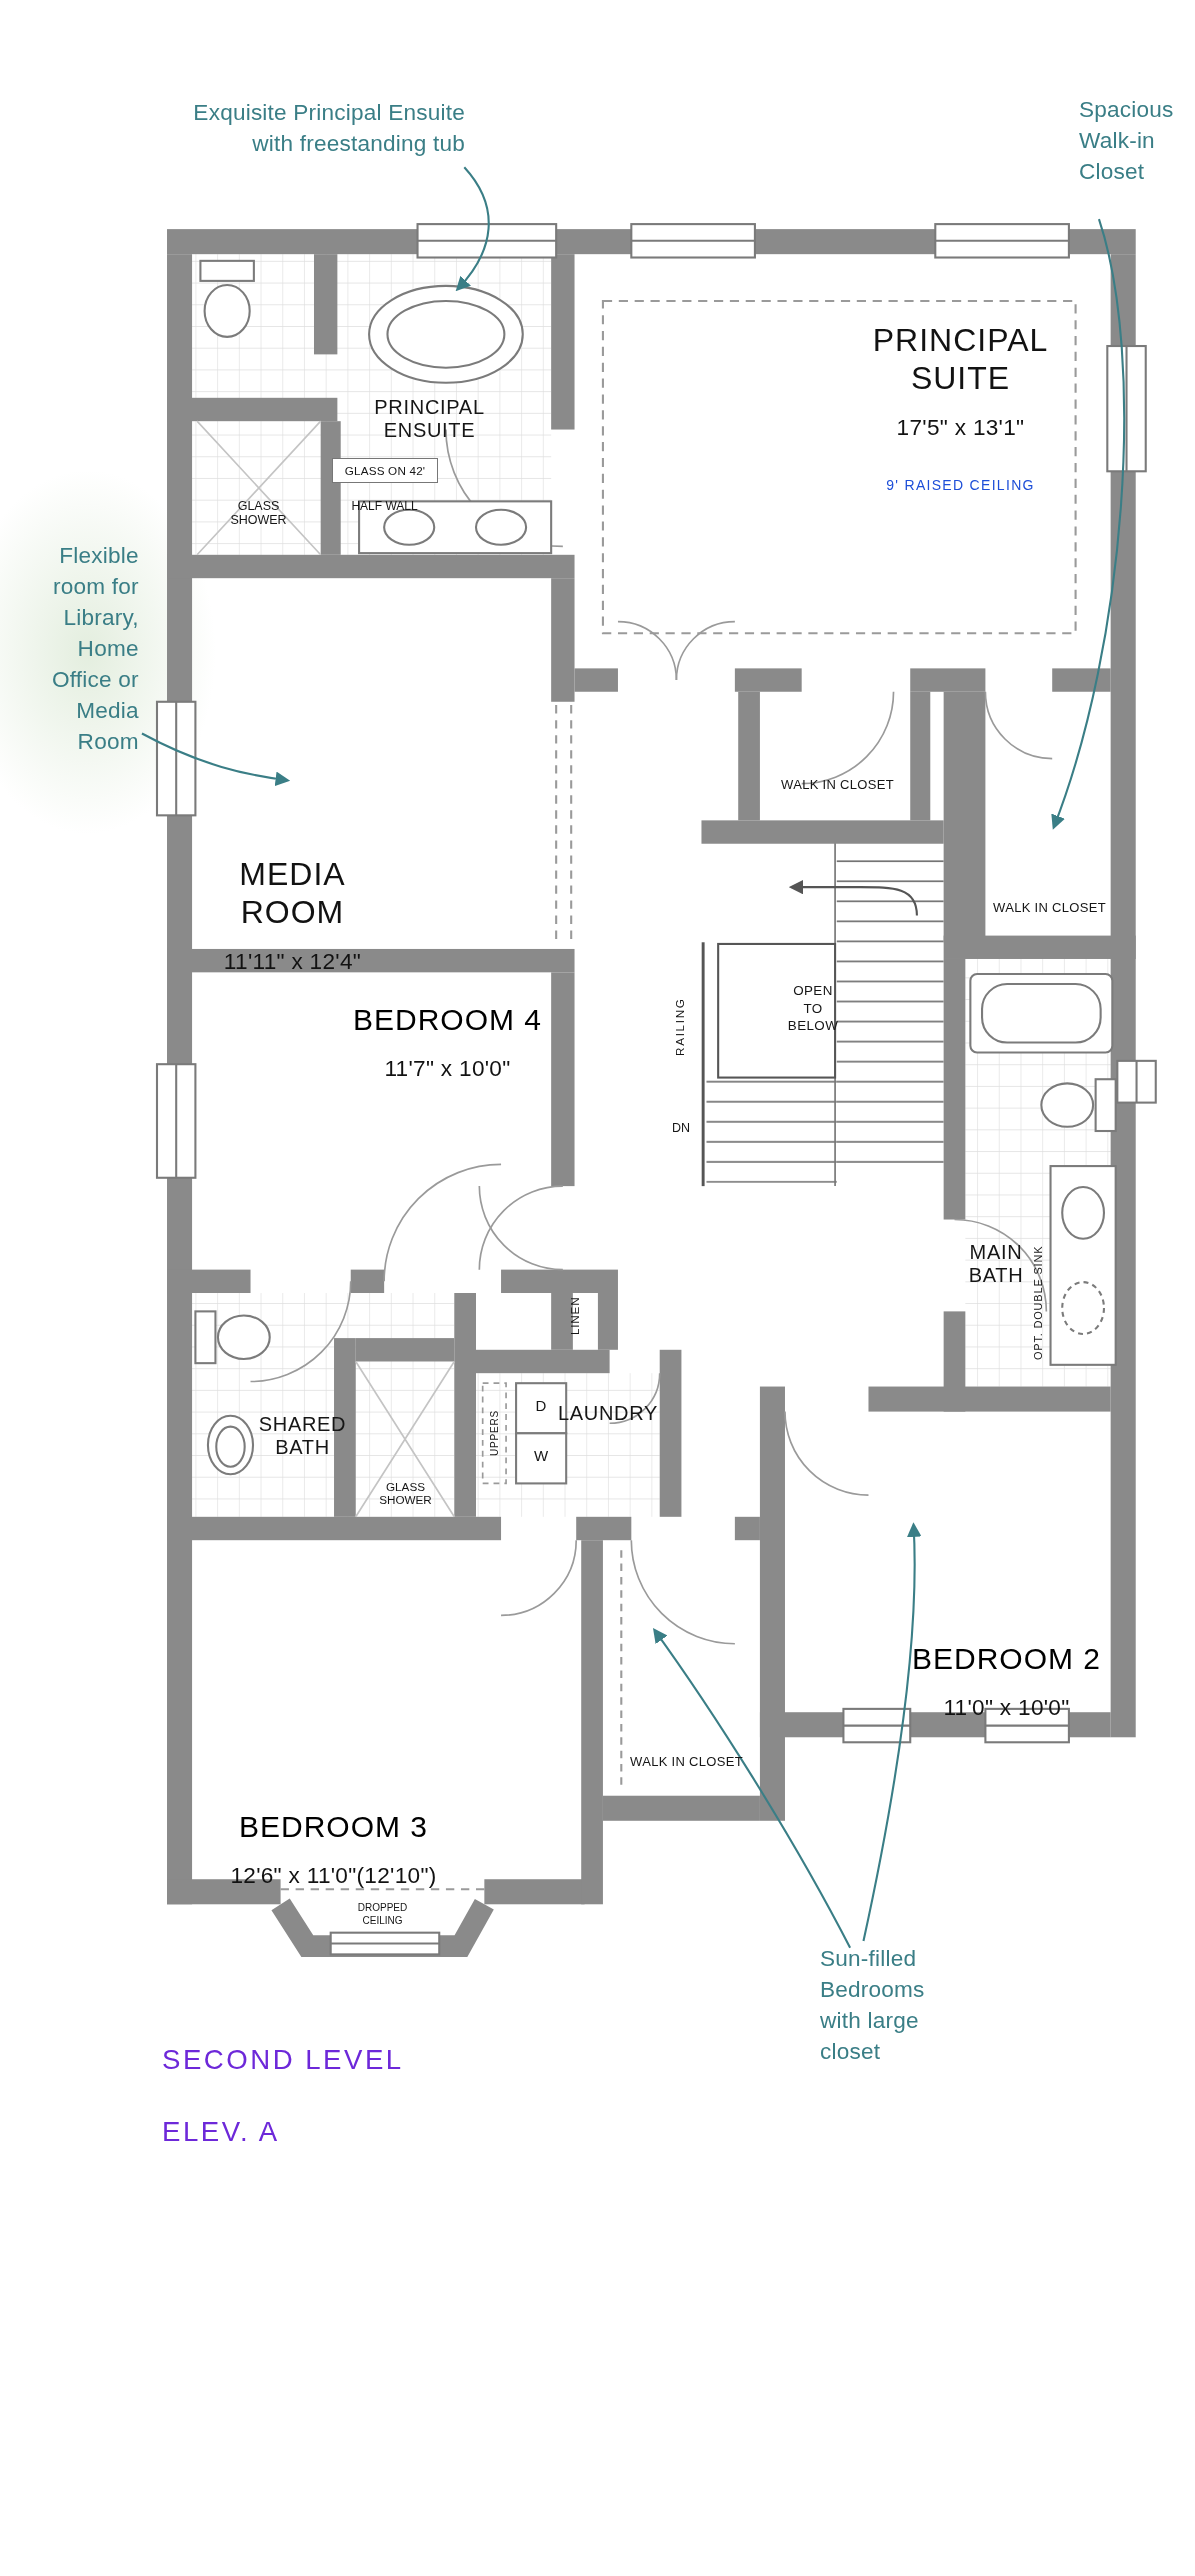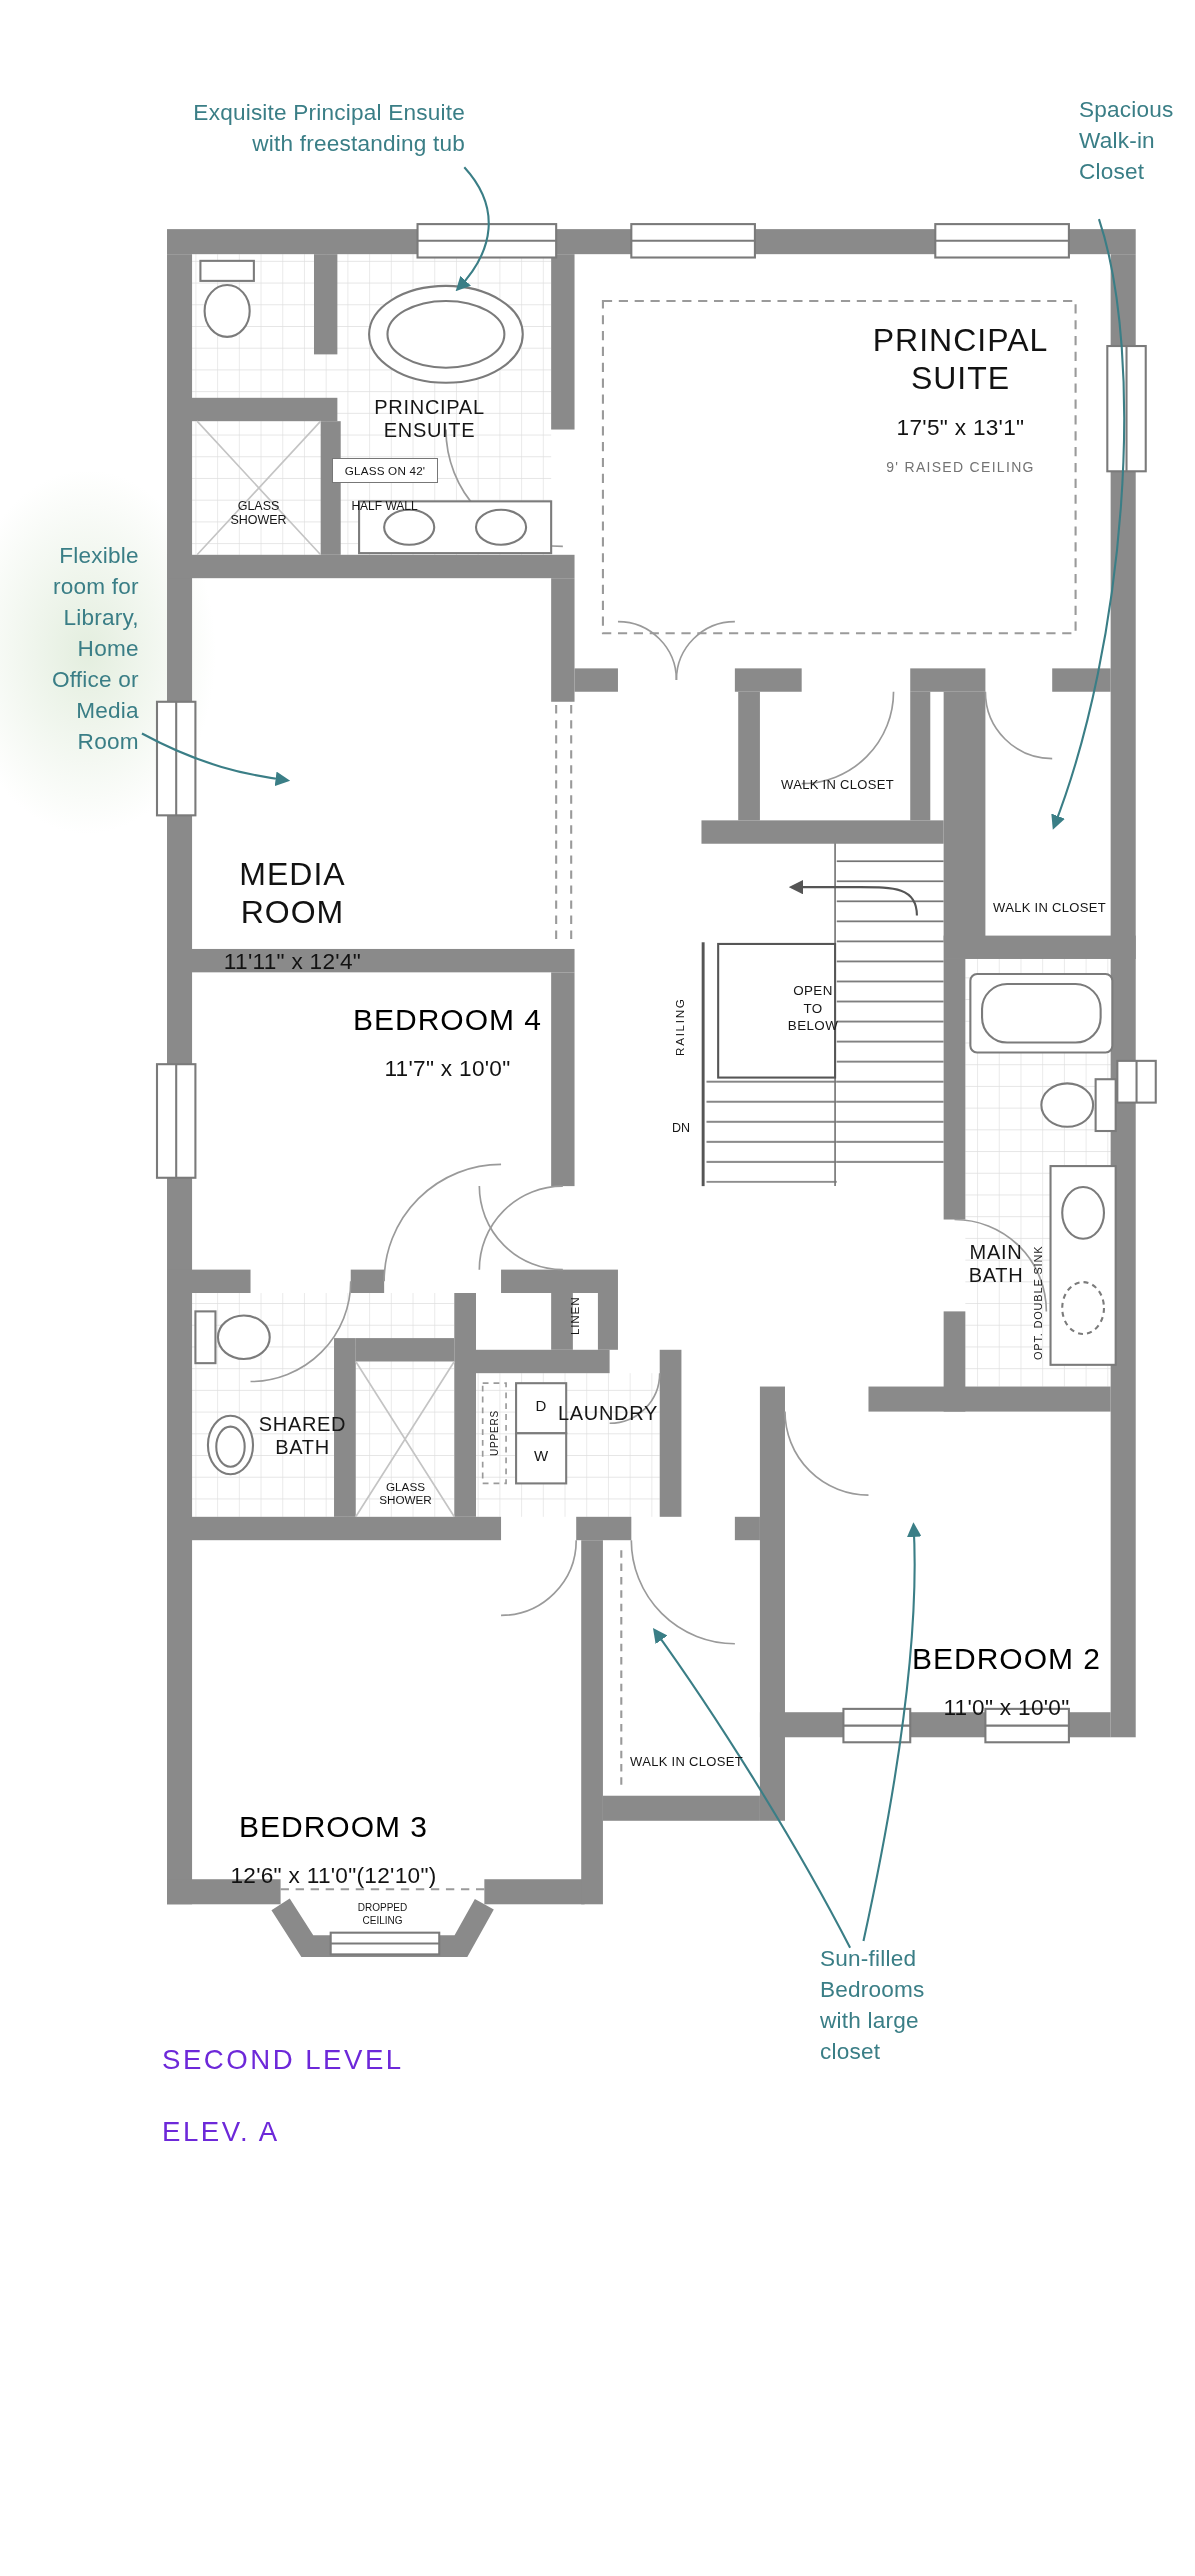--- a/index.html
+++ b/index.html
@@ -6,21 +6,21 @@
   #page{position:relative;width:1195px;height:2576px;background:#fff;overflow:hidden;
         font-family:"Liberation Sans",sans-serif;color:#161616;}
   .abs{position:absolute;}
   .c{text-align:center;white-space:pre-line;}
   .r{text-align:right;white-space:pre-line;}
   .l{text-align:left;white-space:pre-line;}
   .ann{color:#3a7e86;font-size:22.6px;line-height:31px;letter-spacing:0.2px;}
   .name{font-size:30px;letter-spacing:1px;line-height:37px;color:#000000;}
   .name-lg{font-size:32px;letter-spacing:1px;line-height:38px;color:#121212;}
   .dims{font-size:22.6px;letter-spacing:0.3px;margin-top:3.3px;color:#121212;}
-  .note{font-size:14px;letter-spacing:1.3px;margin-top:3px;color:#737373;}
+  .note{font-size:14px;letter-spacing:1.3px;margin-top:21px;color:#1d4ed8;}
   .mid{font-size:20px;line-height:23.4px;letter-spacing:0.7px;}
   .small{font-size:13px;letter-spacing:0.3px;}
   .vtext{writing-mode:vertical-rl;transform:rotate(180deg);display:flex;
          align-items:center;justify-content:center;}
   .boxlbl{border:1.7px solid #777;background:#fff;font-size:11.7px;line-height:23.4px;
           text-align:center;letter-spacing:0.2px;}
   .title{font-size:27.6px;letter-spacing:2.5px;line-height:36px;color:#6d28d9;white-space:pre-line;}
   .blob{background:radial-gradient(ellipse at center,rgba(205,224,196,.55),rgba(205,224,196,0) 70%);}
 </style>
 </head>

